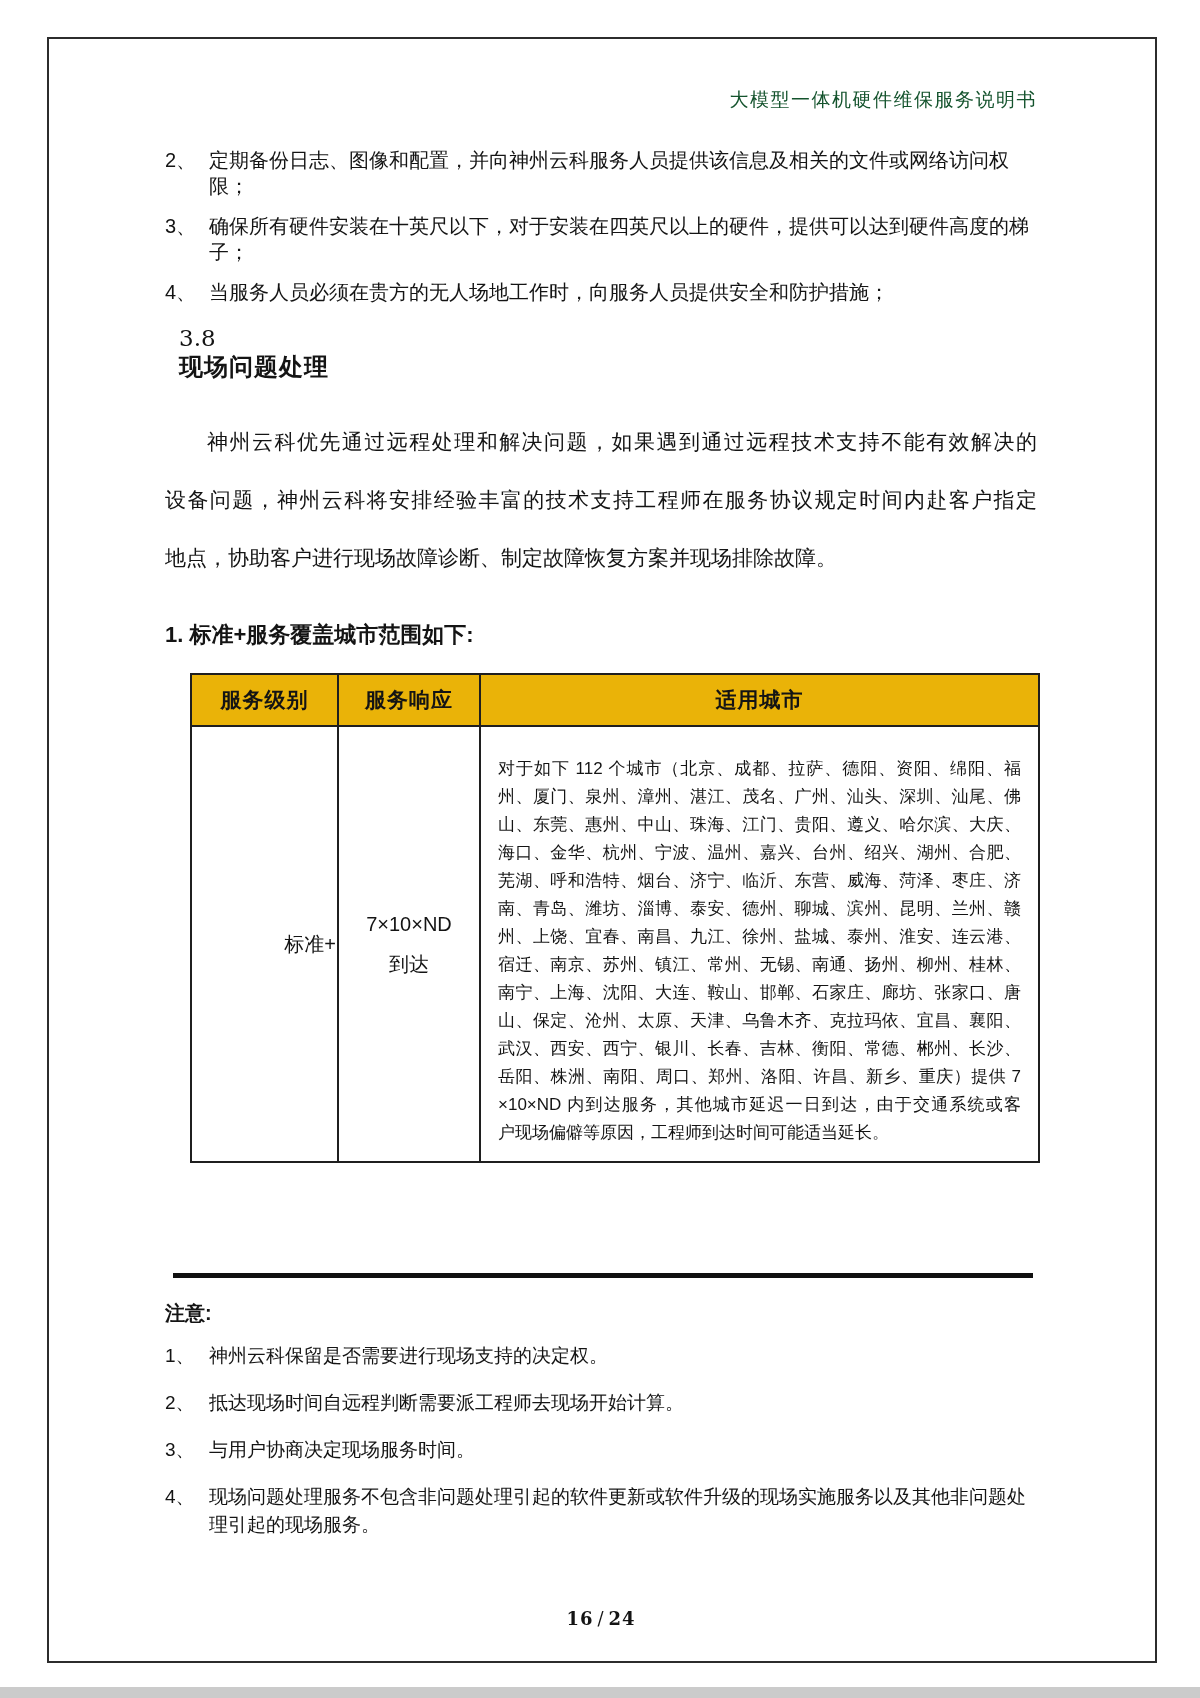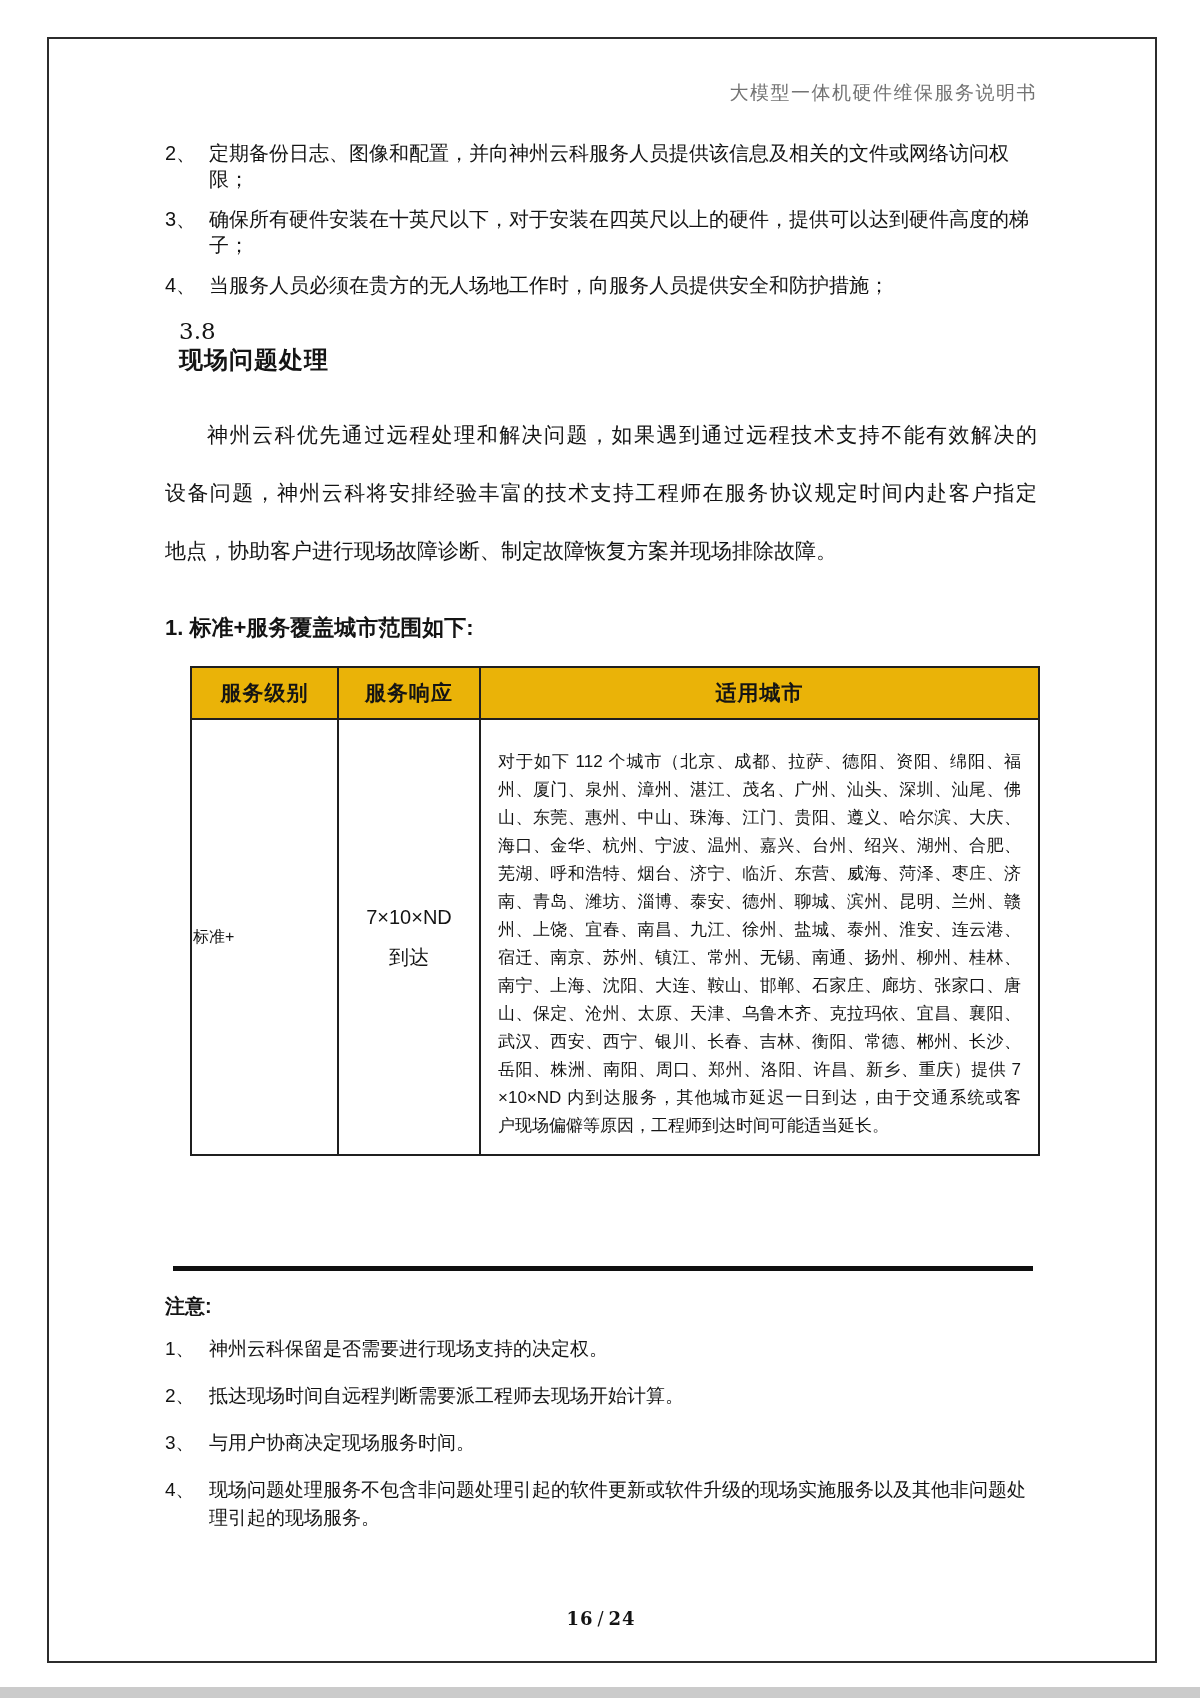--- a/index.html
+++ b/index.html
@@ -8,23 +8,23 @@
     font-family:"Liberation Sans","DejaVu Sans",sans-serif;color:#141414;
     overflow:hidden;
   }
   .frame{
     position:absolute;left:47px;top:37px;width:1106px;height:1622px;
     border:2px solid #2c2c2c;background:#fff;
   }
   .content{position:absolute;left:165px;top:70px;width:872px;}
 
   .doc-title{
-    margin-top:10px;text-align:right;
+    margin-top:17px;text-align:right;
     font-family:"DejaVu Serif","Liberation Serif",serif;
-    font-size:19px;letter-spacing:1.5px;color:#737373;
+    font-size:19px;letter-spacing:1.5px;color:#14532d;
   }
 
   .prelist{margin-top:34px;}
   .pre-item{display:flex;font-size:20px;line-height:26px;margin-bottom:14px;}
   .pre-item .num{width:44px;flex:none;}
   .pre-item .txt{flex:1;}
 
   .section-heading{margin-top:20px;display:flex;align-items:baseline;flex-direction:column;}
   .sec-num{font-family:"DejaVu Serif","Liberation Serif",serif;font-size:23px;}
   .sec-title{font-weight:bold;font-size:24px;margin-left:14px;letter-spacing:1px;}
@@ -41,21 +41,21 @@
   table.svc{
     margin-top:24px;margin-left:25px;width:848px;
     border-collapse:collapse;table-layout:fixed;
   }
   table.svc th,table.svc td{border:2px solid #1f1f1f;}
   table.svc thead th{
     background:#eab308;height:48px;font-size:21px;font-weight:bold;
     text-align:center;vertical-align:middle;letter-spacing:1px;
   }
   col.c1{width:147px;} col.c2{width:142px;} col.c3{width:559px;}
-  td.level{text-align:left;vertical-align:middle;font-size:16px;}
+  td.level{text-align:right;vertical-align:middle;font-size:20px;}
   td.response{text-align:center;vertical-align:middle;font-size:20px;line-height:40px;}
   td.cities{padding:28px 17px 14px 17px;vertical-align:top;font-size:17px;border-radius:27px;}
   td.cities .line{line-height:28px;text-align:justify;text-align-last:justify;}
   td.cities .line:last-child{text-align-last:left;}
 
   .rule{margin-top:110px;margin-left:8px;width:860px;height:5px;background:#101010;}
 
   .notes-title{margin-top:22px;font-size:20px;font-weight:bold;line-height:26px;}
   .notes{margin-top:16px;}
   .note-item{display:flex;font-size:19px;line-height:28px;margin-bottom:19px;}

